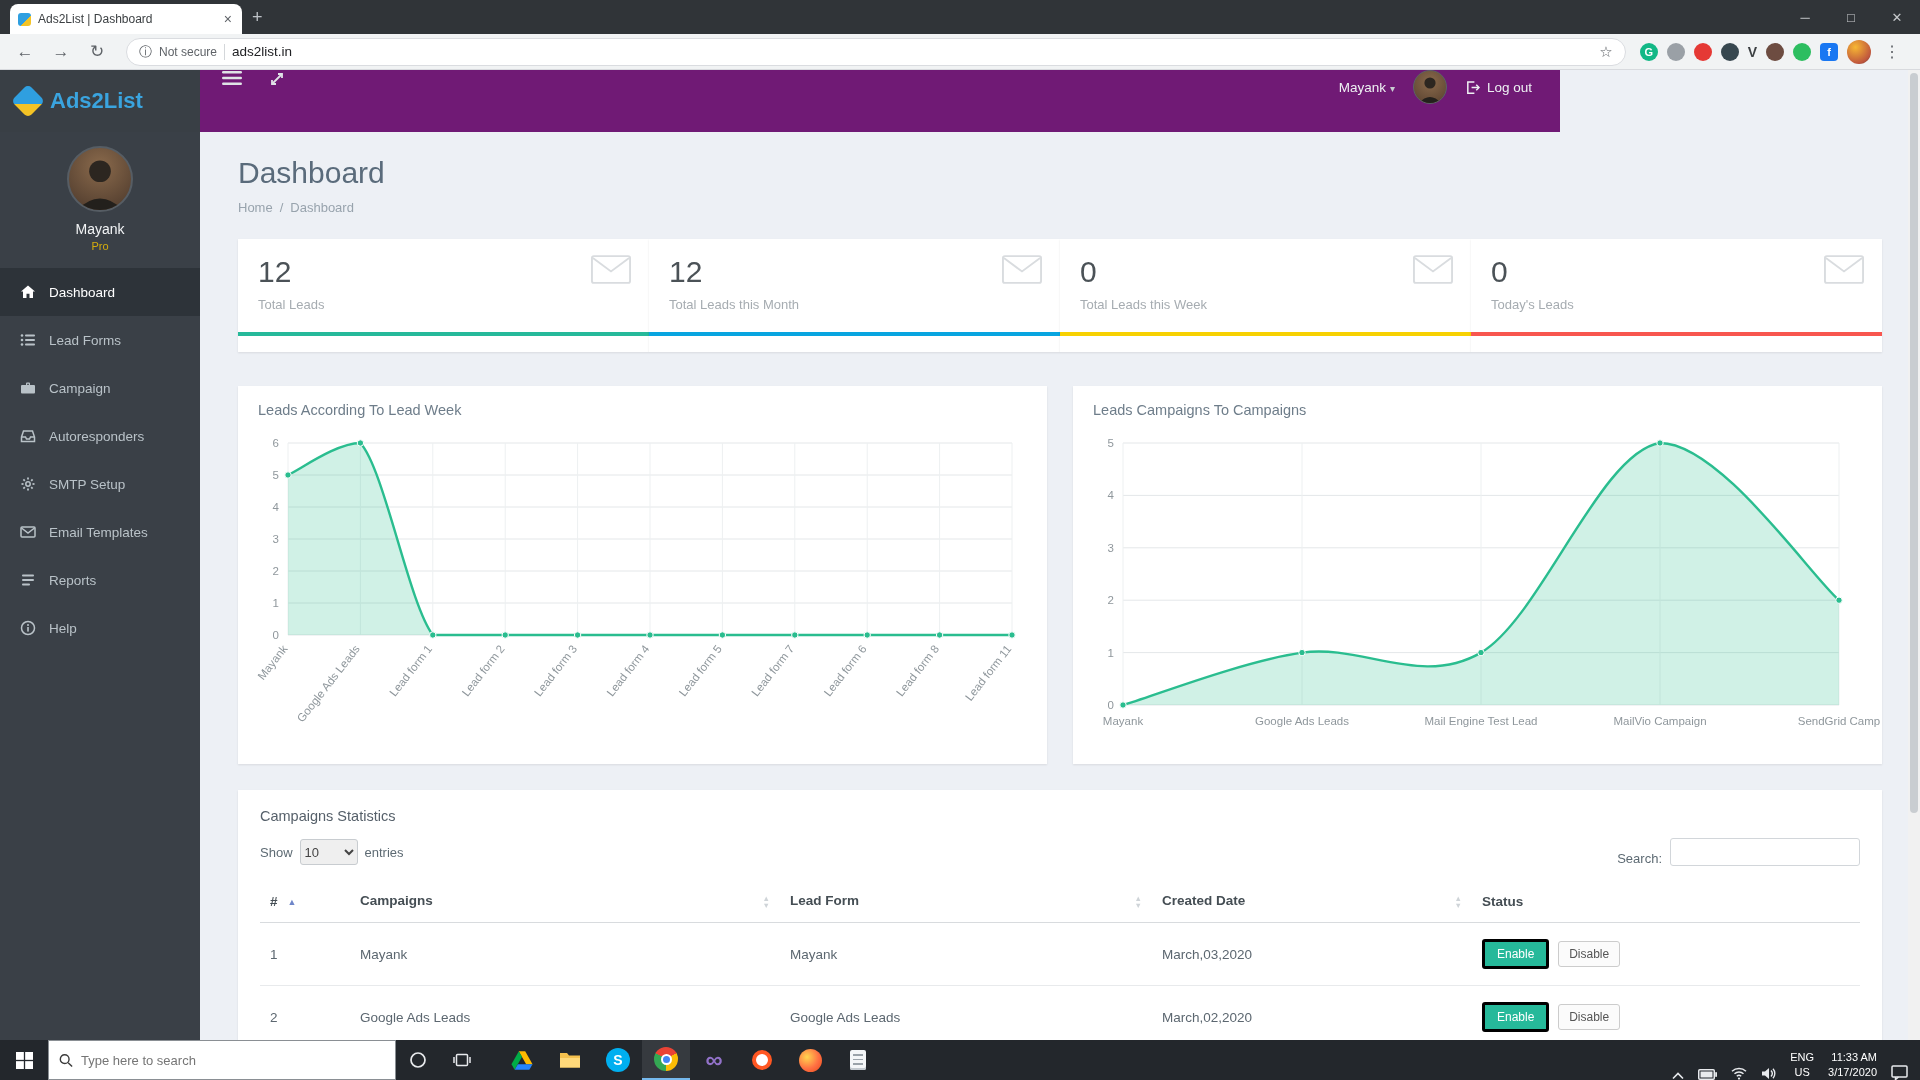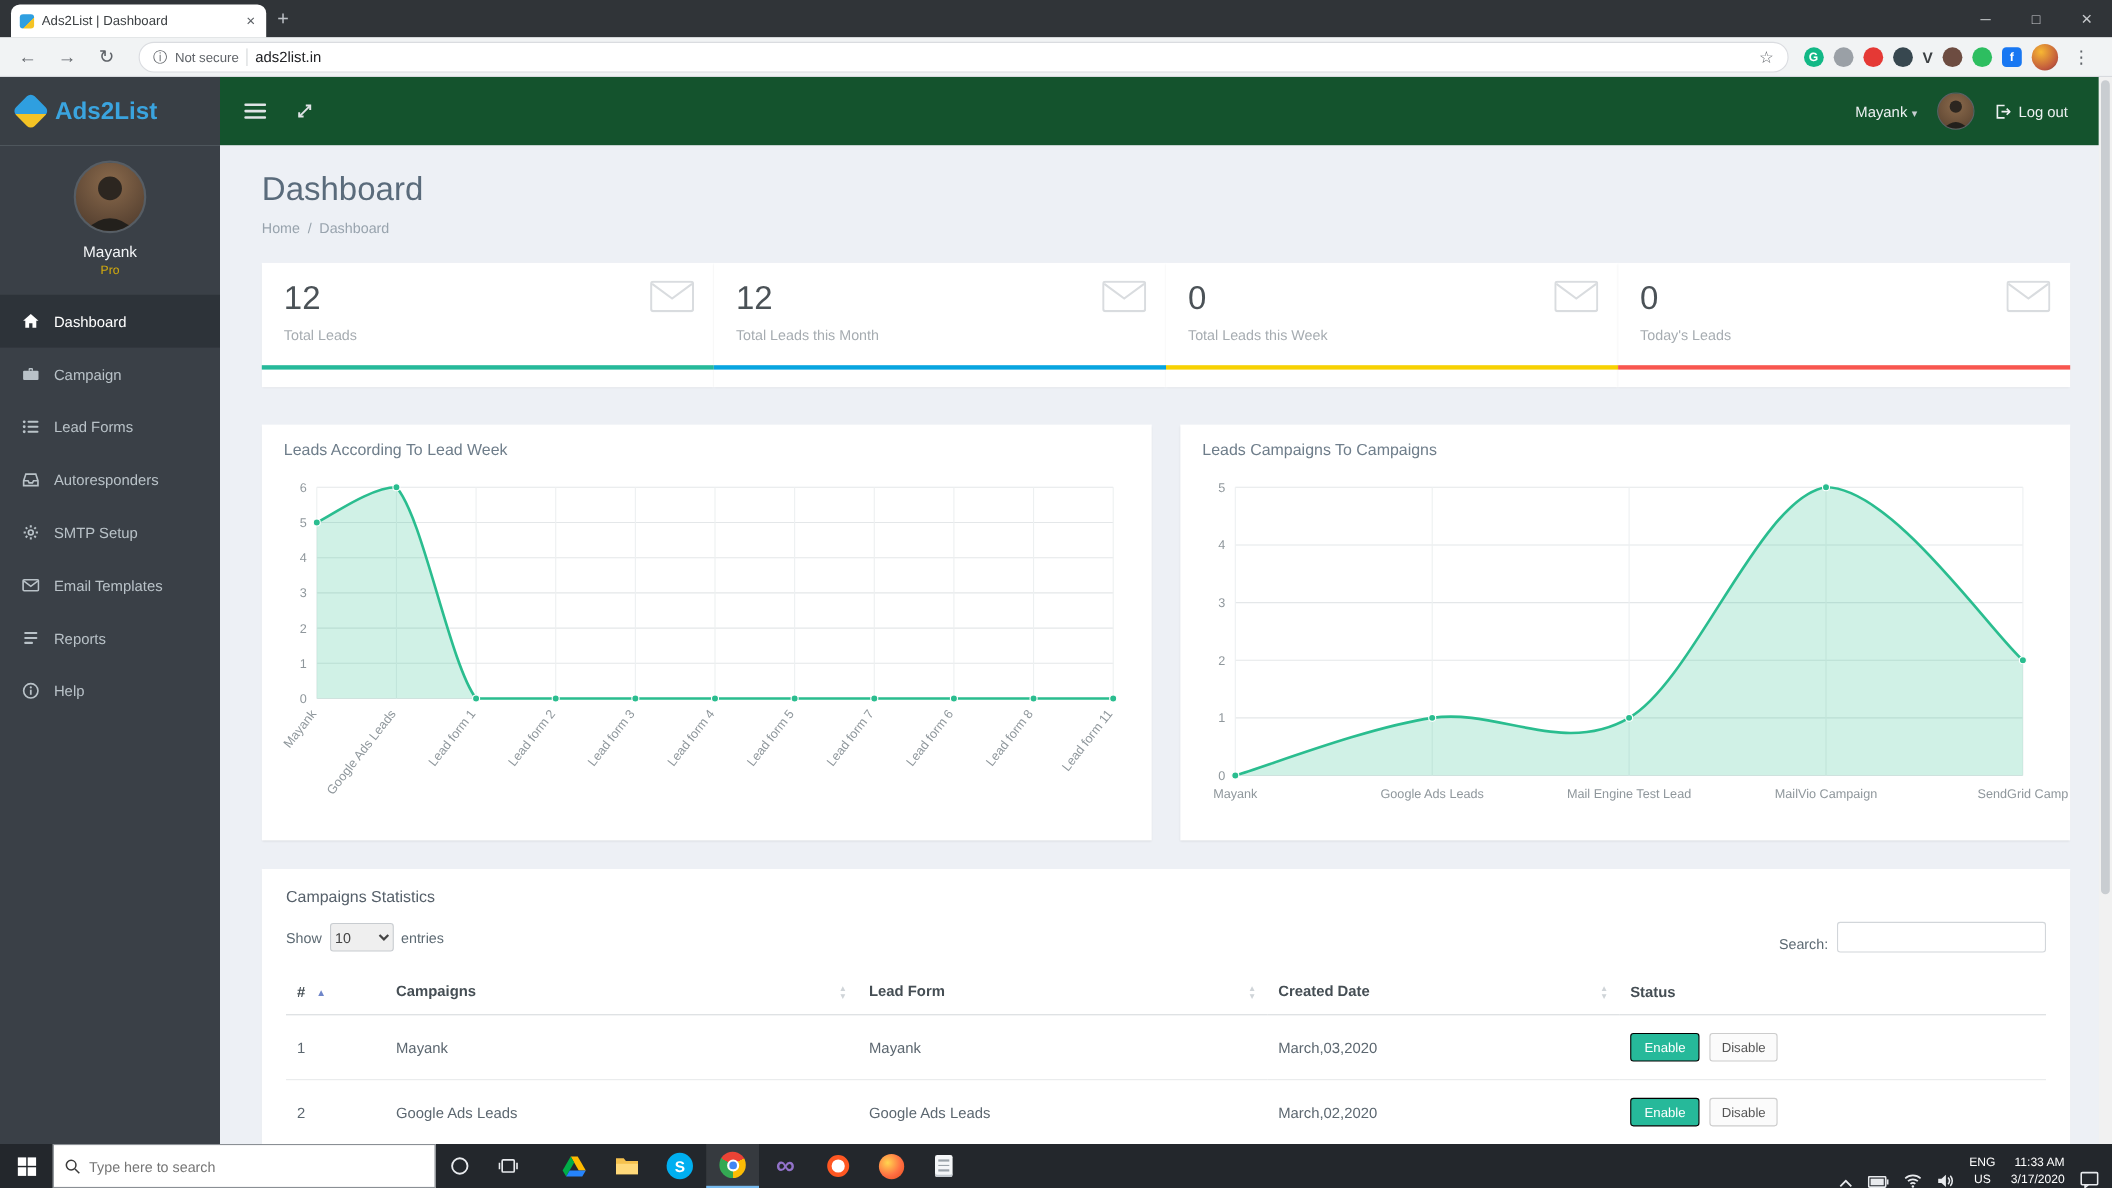--- a/index.html
+++ b/index.html
@@ -27,21 +27,21 @@
   .ext-icons{display:flex;align-items:center;gap:9px;padding-right:6px}
   .ext{width:18px;height:18px;border-radius:50%;display:inline-flex;align-items:center;justify-content:center;color:#fff;font-size:11px;font-weight:bold}
   .c1{background:#12b886}.c2{background:#9aa0a6}.c3{background:#e53935}.c4{background:#37474f}
   .c5{background:#6d4c41}.c6{background:#2dbe60}
   .fb{background:#1877f2;border-radius:4px}
   .av{background:radial-gradient(circle at 35% 30%,#f7b733,#c0573d 70%,#5b3a2e);width:24px;height:24px}
   .ext-v{color:#3c4043;font-weight:bold;font-size:14px}
   .menu-dots{color:#5f6368;font-size:16px;padding:0 4px}
 
   
-  .appheader{position:absolute;top:70px;left:0;width:1908px;height:62px;background:#14532d;display:flex;align-items:center}
+  .appheader{position:absolute;top:70px;left:0;width:1560px;height:62px;background:#701a75;display:flex;align-items:flex-start}
   .logo-area{width:200px;height:62px;background:#393f45;display:flex;align-items:center;padding-left:16px;gap:10px;flex:none}
   .logo-diamond{width:24px;height:24px;border-radius:5px;background:linear-gradient(135deg,#2f9fe0 58%,#f4c325 58%);transform:rotate(45deg)}
   .logo-text{color:#3aa4df;font-size:22px;font-weight:bold}
   .hicon{margin-left:22px;display:flex;align-items:center}
   .hicon + .hicon{margin-left:26px}
   .header-right{margin-left:auto;display:flex;align-items:center;gap:18px;padding-right:28px}
   .user-menu{color:#eef1f3;font-size:13.5px}
   .caret{color:#c8cdd1;font-size:10px;margin-left:4px}
   .avatar-sm{width:34px;height:34px;border-radius:50%;overflow:hidden;background:radial-gradient(circle at 50% 35%,#8a6a4c,#57402e);border:1px solid #5a6167}
   .logout{display:flex;align-items:center;gap:7px;color:#eef1f3;font-size:13.5px}
@@ -77,21 +77,21 @@
   .show-ctl{font-size:13px;color:#5d6a73;display:flex;align-items:center;gap:7px}
   .show-ctl select{width:58px;height:26px;border:1px solid #c8ccd0;border-radius:3px;font-size:13px;color:#444;font-family:"Liberation Sans",sans-serif}
   .search-ctl{font-size:13px;color:#5d6a73;display:flex;align-items:flex-end;gap:8px}
   .search-ctl input{width:190px;height:28px;border:1px solid #d2d6da;border-radius:3px;padding:0 8px;font-family:"Liberation Sans",sans-serif}
   table{width:100%;border-collapse:collapse;margin-top:14px}
   th{font-size:13.5px;font-weight:bold;color:#454e54;text-align:left;padding:13px 10px;border-bottom:1px solid #d8dbde;white-space:nowrap}
   td{font-size:13.5px;color:#5c6770;padding:16px 10px;border-bottom:1px solid #e8eaec}
   .col0{width:90px}.col1{width:430px}.col2{width:372px}.col3{width:320px}
   .sort-active{color:#6f86c9;font-size:9px;margin-left:10px;vertical-align:1px}
   .sorter{display:inline-flex;flex-direction:column;font-size:7.5px;color:#cfd4d8;line-height:7px;float:right;margin-top:2px}
-  .btn-enable{display:inline-block;background:#26b99a;border:1px solid #000000;color:#fff;font-size:12px;padding:5px 12px;border-radius:3px}
+  .btn-enable{display:inline-block;background:#26b99a;border:3px solid #000000;color:#fff;font-size:12px;padding:5px 12px;border-radius:3px}
   .btn-disable{display:inline-block;background:#fbfbfb;border:1px solid #ccc;color:#555;font-size:12px;padding:5px 10px;border-radius:3px;margin-left:5px}
   .page-scrollbar{position:absolute;top:70px;right:0;width:12px;height:970px;background:#f1f1f1}
   .page-scrollbar .thumb{position:absolute;top:3px;left:2px;width:8px;height:740px;background:#c9cdd1;border-radius:4px}
 
   
   .taskbar{position:absolute;bottom:0;left:0;width:1920px;height:40px;background:#23272c;display:flex;align-items:stretch;z-index:5}
   .tb-cell{width:48px;display:flex;align-items:center;justify-content:center;flex:none}
   .tb-cell.small{width:44px}
   .tb-search{width:348px;background:#fff;border:1px solid #8a8f94;display:flex;align-items:center;padding:0 10px;gap:8px;flex:none}
   .tb-search input{border:none;outline:none;font-size:13px;width:100%;color:#444;font-family:"Liberation Sans",sans-serif}
@@ -204,35 +204,35 @@
     </div>
     <div class="nav">
       <div class="nav-item active">
         <svg viewBox="0 0 16 16" fill="currentColor">
             <path d="M8 1.5 L15 7.5 H13 V14 H9.5 V9.8 H6.5 V14 H3 V7.5 H1 Z"></path>
           </svg>
         <span>Dashboard</span>
       </div>
       <div class="nav-item">
         <svg viewBox="0 0 16 16" fill="currentColor">
-            <rect x="1" y="5" width="14" height="8.5" rx="1"></rect>
-            <path d="M6 5 V3.5 A1 1 0 0 1 7 2.5 H9 A1 1 0 0 1 10 3.5 V5 H8.8 V3.8 H7.2 V5 Z"></path>
-          </svg>
-        <span>Campaign</span>
-      </div>
-      <div class="nav-item">
-        <svg viewBox="0 0 16 16" fill="currentColor">
             <circle cx="2" cy="3.5" r="1.3"></circle>
             <rect x="5" y="2.6" width="10" height="1.8" rx=".9"></rect>
             <circle cx="2" cy="8" r="1.3"></circle>
             <rect x="5" y="7.1" width="10" height="1.8" rx=".9"></rect>
             <circle cx="2" cy="12.5" r="1.3"></circle>
             <rect x="5" y="11.6" width="10" height="1.8" rx=".9"></rect>
           </svg>
         <span>Lead Forms</span>
+      </div>
+      <div class="nav-item">
+        <svg viewBox="0 0 16 16" fill="currentColor">
+            <rect x="1" y="5" width="14" height="8.5" rx="1"></rect>
+            <path d="M6 5 V3.5 A1 1 0 0 1 7 2.5 H9 A1 1 0 0 1 10 3.5 V5 H8.8 V3.8 H7.2 V5 Z"></path>
+          </svg>
+        <span>Campaign</span>
       </div>
       <div class="nav-item">
         <svg viewBox="0 0 16 16" fill="none" stroke="currentColor" stroke-width="1.5">
             <path d="M1.5 9 L3.5 3 H12.5 L14.5 9 V13.5 H1.5 Z"></path>
             <path d="M1.5 9 H5.5 L6.5 11 H9.5 L10.5 9 H14.5"></path>
           </svg>
         <span>Autoresponders</span>
       </div>
       <div class="nav-item">
         <svg viewBox="0 0 16 16" fill="none" stroke="currentColor">

